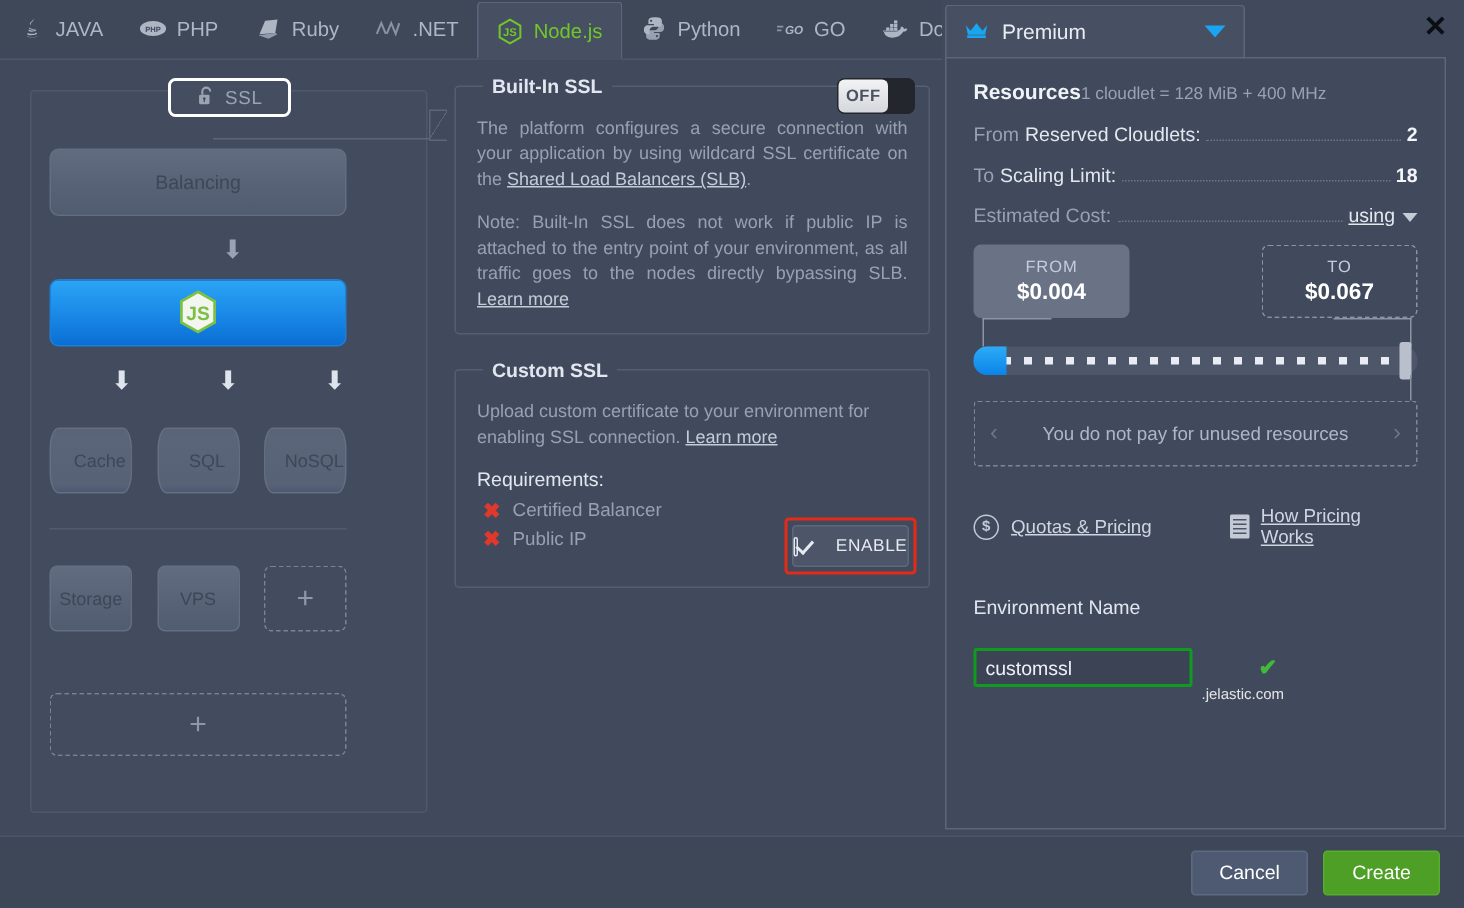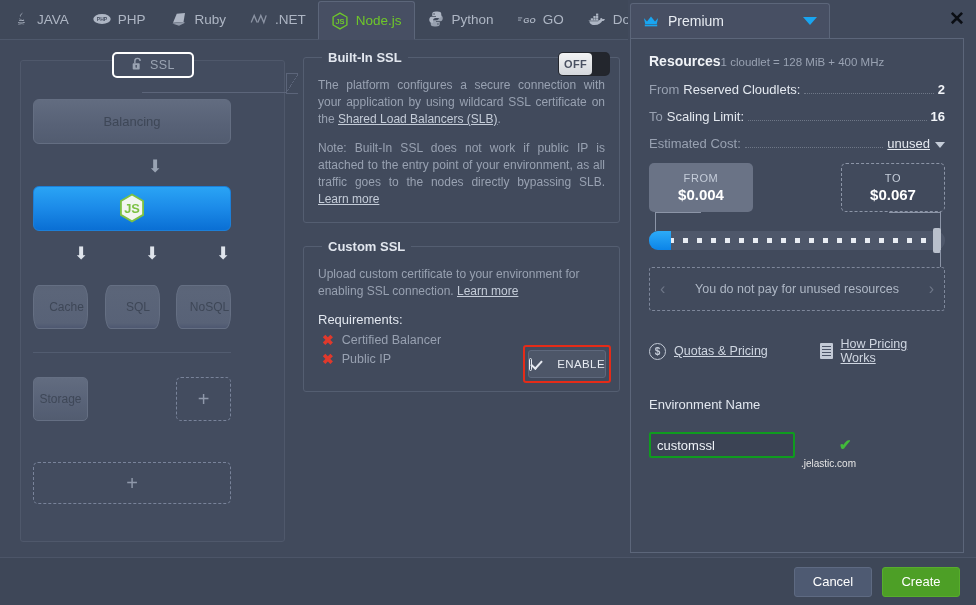--- a/index.html
+++ b/index.html
@@ -455,20 +455,23 @@
       <span>NoSQL</span>
     </div>
   </div>
 
   <div class="hr-sep"></div>
 
   <div class="svc-row">
     <div class="svc-node">
       <span>Storage</span>
     </div>
+    <div class="svc-node">
+      <span>VPS</span>
+    </div>
     <div class="plus-node">
       <span>+</span>
     </div>
   </div>
 
   <div class="plus-wide">
     <span>+</span>
   </div>
 
   <div class="mid">
@@ -537,27 +540,27 @@
         <span class="k-dim">From</span>
         <span class="k-str">Reserved Cloudlets:</span>
         <span class="dots"></span>
         <span class="v">2</span>
       </div>
 
       <div class="kv">
         <span class="k-dim">To</span>
         <span class="k-str">Scaling Limit:</span>
         <span class="dots"></span>
-        <span class="v">16</span>
+        <span class="v">18</span>
       </div>
 
       <div class="kv">
         <span class="k-dim">Estimated Cost:</span>
         <span class="dots"></span>
-        <span class="hourly">unused</span>
+        <span class="hourly">using</span>
         <span class="caret-sm"></span>
       </div>
 
       <div class="price-row">
         <div class="price-box from">
           <span class="cap">FROM</span>
           <span class="val">$0.004</span>
         </div>
         <div class="price-box to">
           <span class="cap">TO</span>

